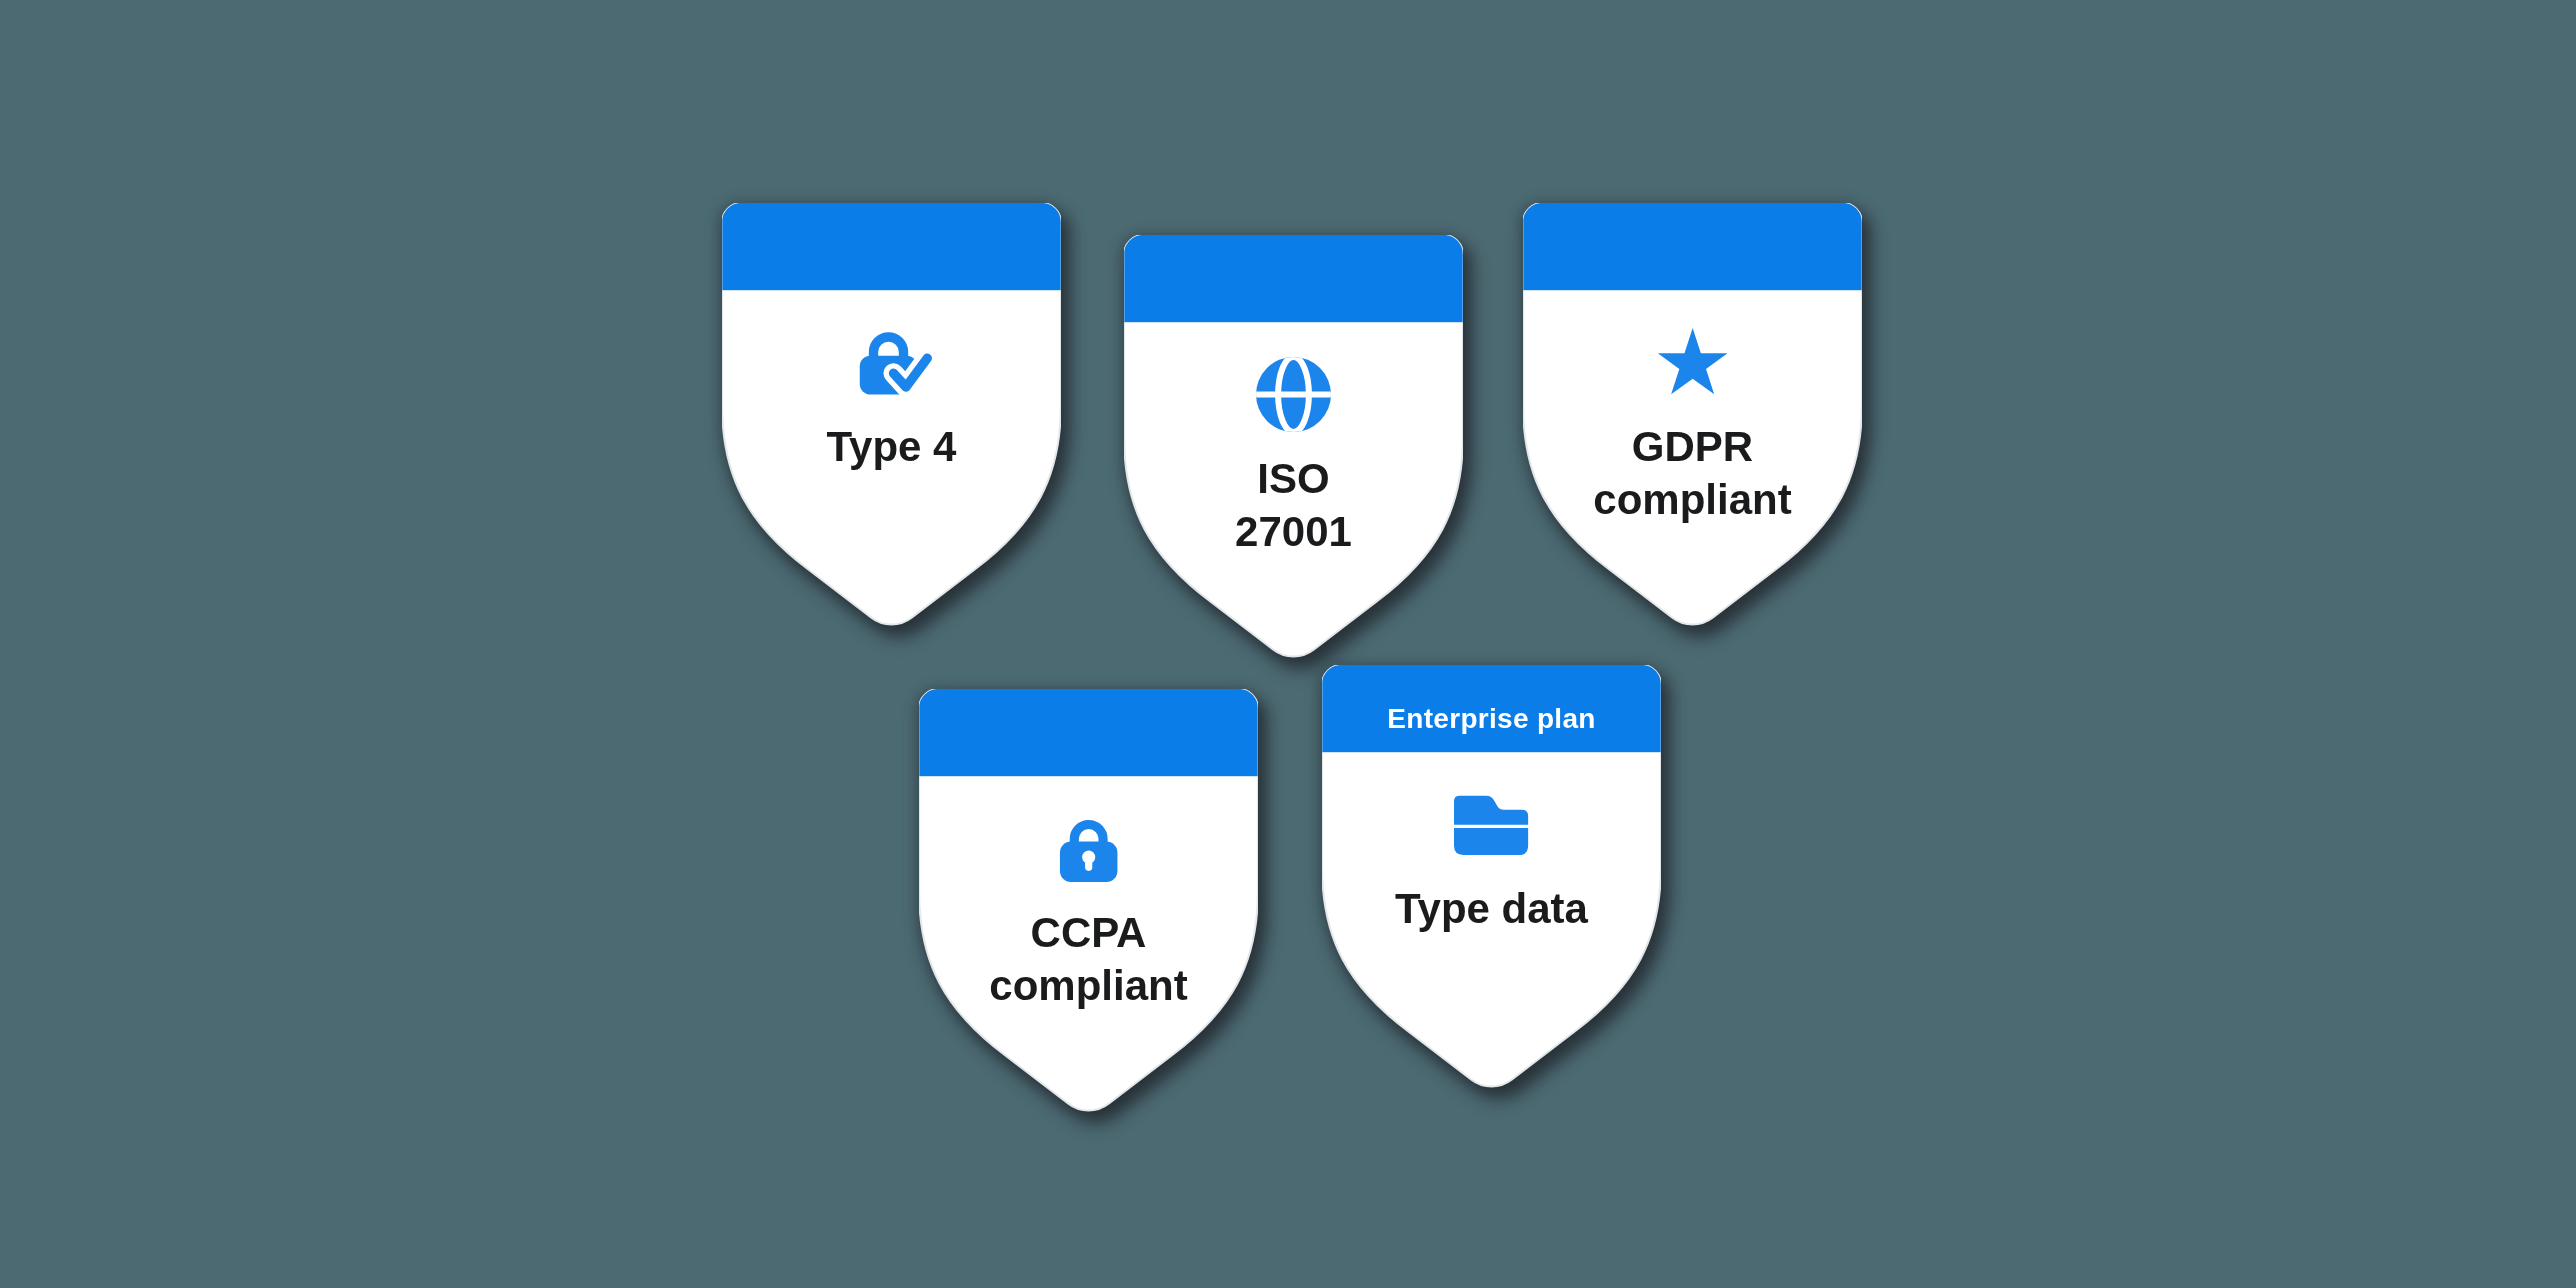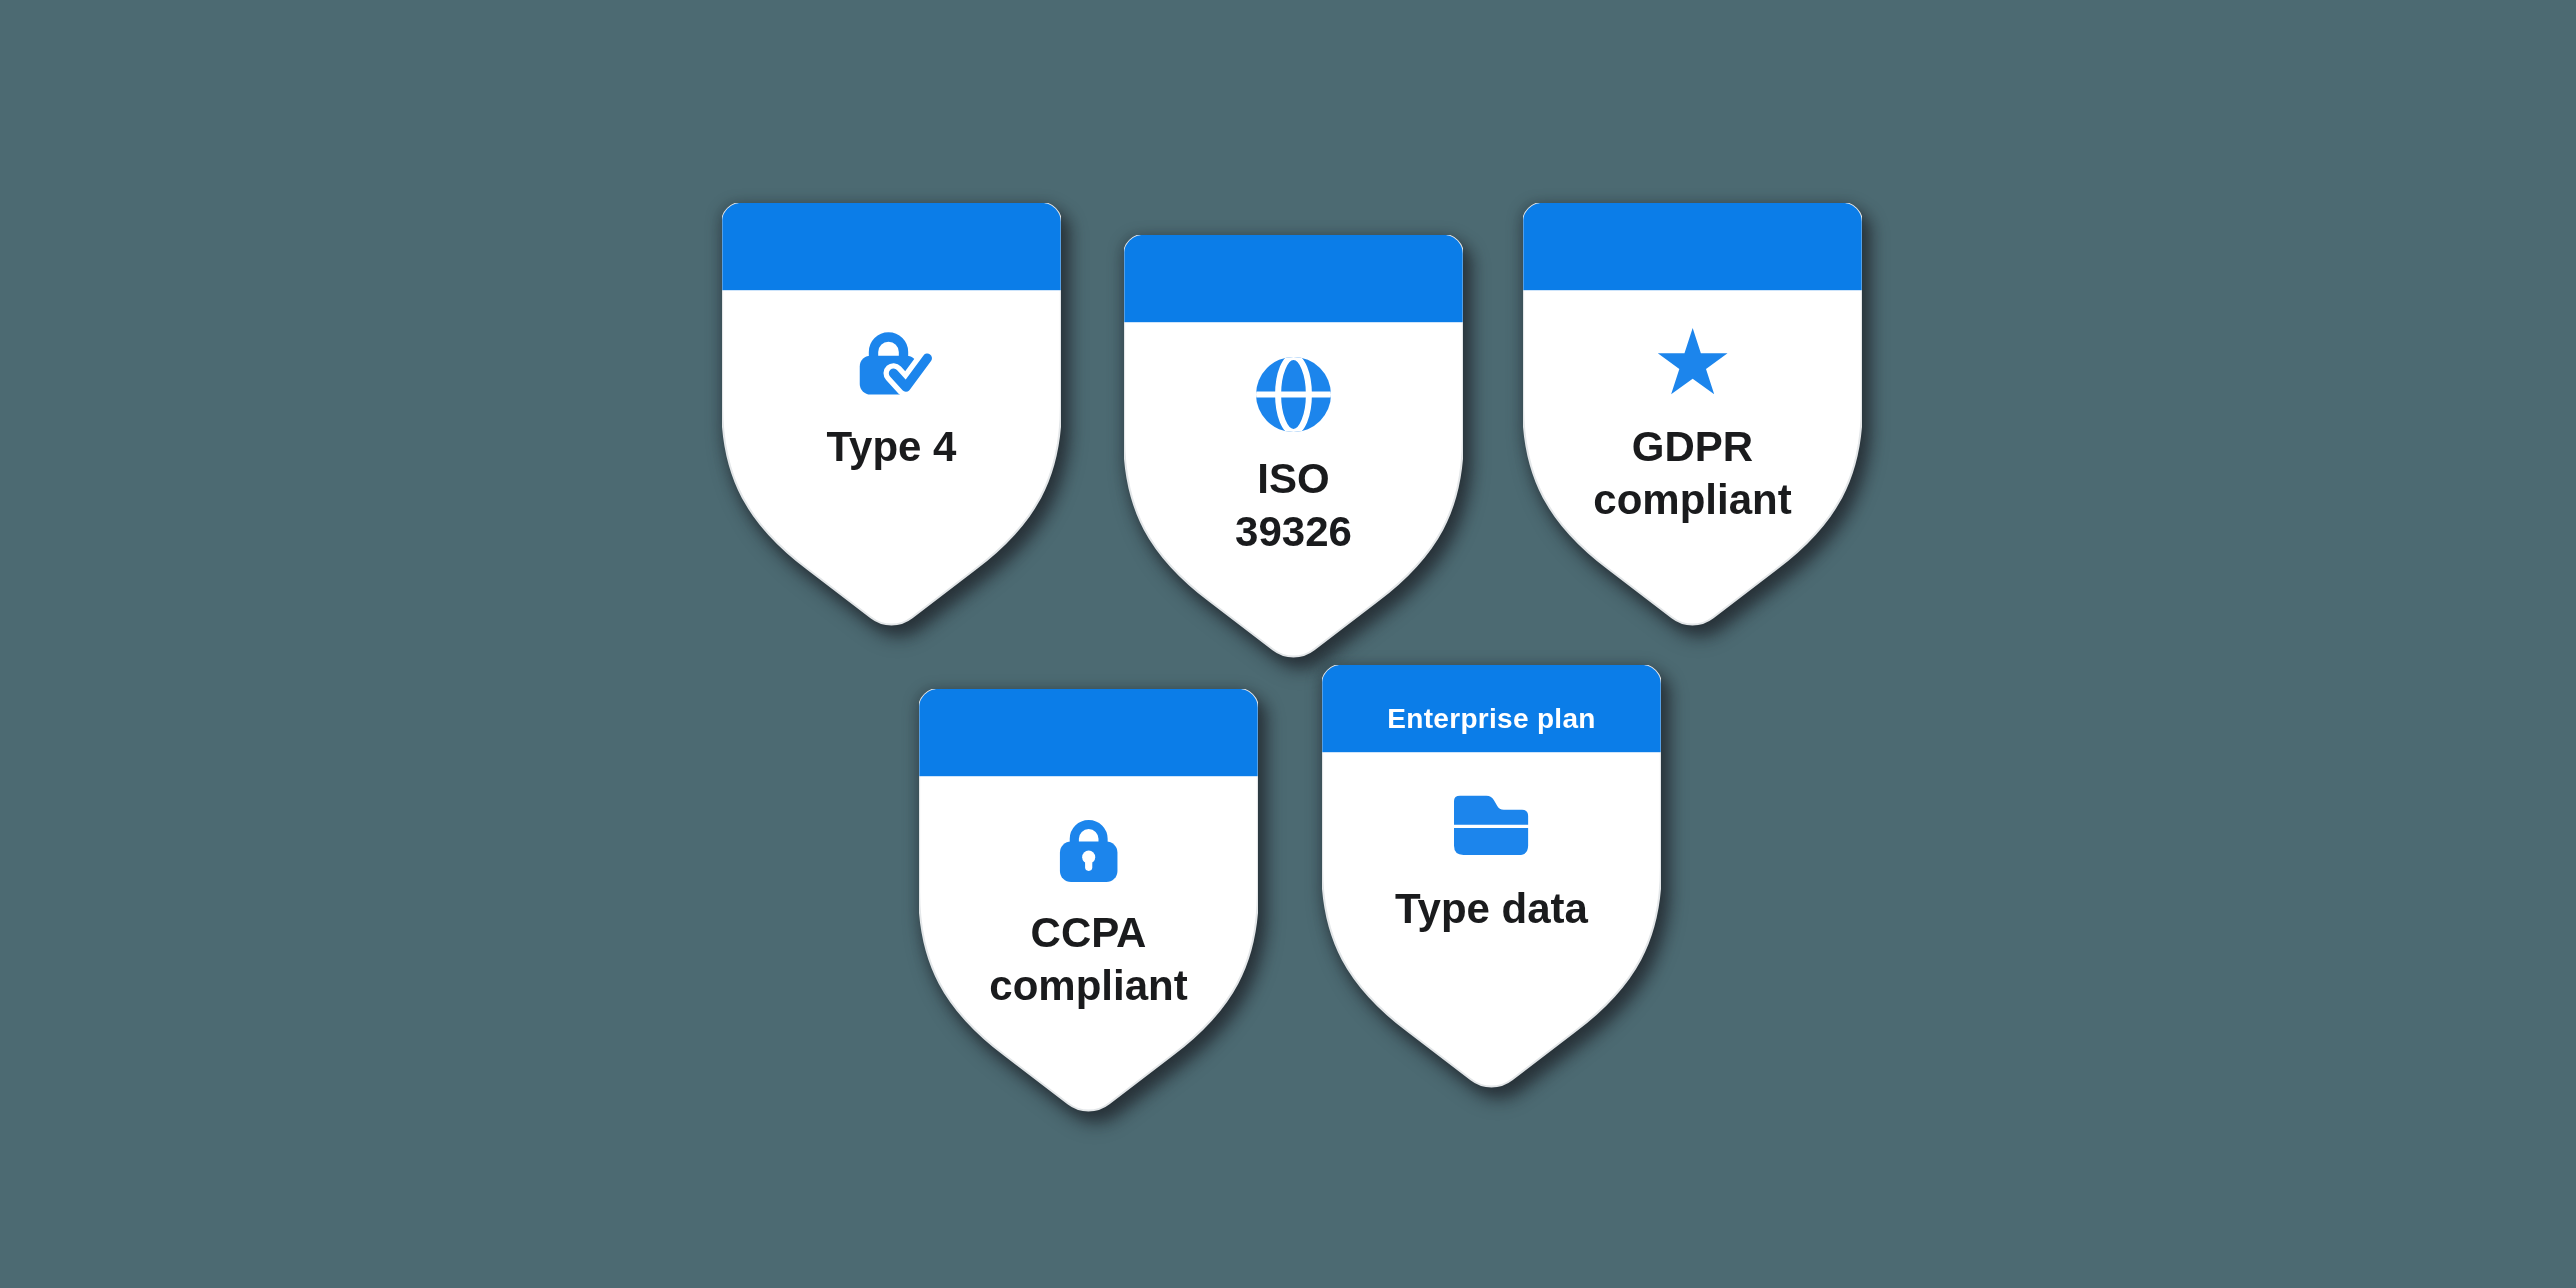--- a/index.html
+++ b/index.html
@@ -131,21 +131,21 @@
             </defs>
           <circle class="blue" cx="56" cy="56" r="56"></circle>
           <g clip-path="url(#gclip)">
             <ellipse class="white-stroke" cx="56" cy="56" rx="23" ry="56" stroke-width="9"></ellipse>
             <line class="white-stroke" x1="0" y1="56" x2="112" y2="56" stroke-width="9"></line>
           </g>
         </svg>
       </div>
       <div class="title">
         <div>ISO</div>
-        <div>39326</div>
+        <div>27001</div>
       </div>
     </div>
   </div>
 
   <div class="badge" style="left:1523px; top:203px;">
     <svg class="shield" viewBox="0 0 505 647" aria-hidden="true">
       <defs>
         <clipPath id="clip3">
             <path d="M28 0 H477 C492 0 505 13 505 28 V302 C505 409 466 479 377 546 L283 618 C265 632 240 632 222 618 L128 546 C39 479 0 409 0 302 V28 C0 13 13 0 28 0 Z"></path>
           </clipPath>

